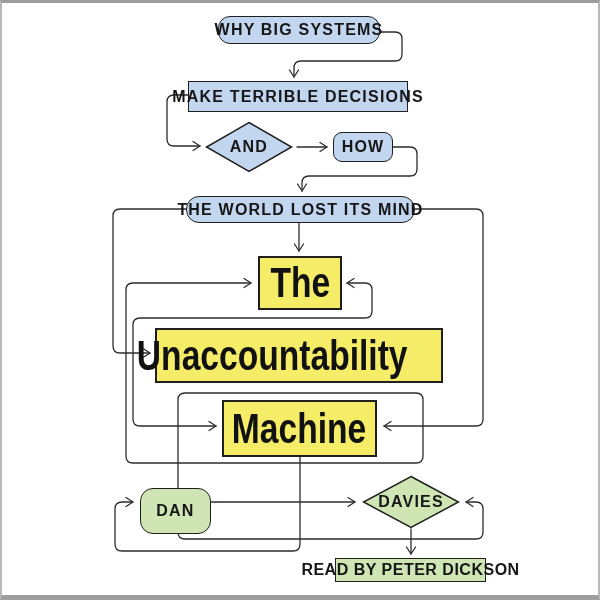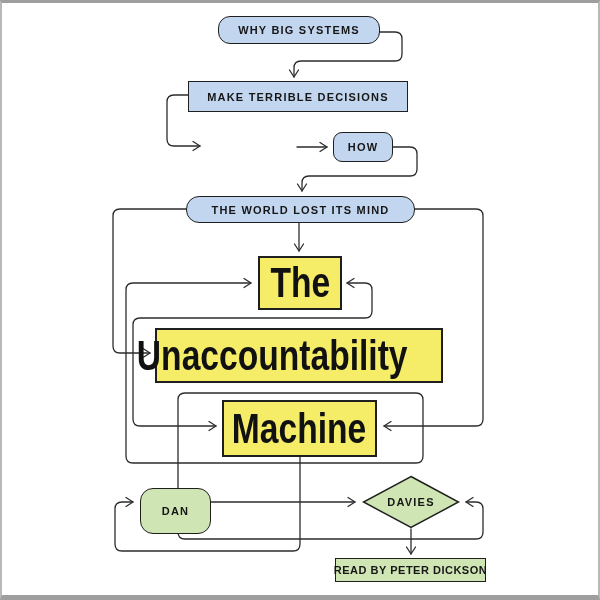--- a/index.html
+++ b/index.html
@@ -18,22 +18,22 @@
   .conn path{stroke:var(--line);stroke-width:1.3;fill:none;stroke-linecap:round;stroke-linejoin:round;}
   .node{
     position:absolute;z-index:2;box-sizing:border-box;
     display:flex;align-items:center;justify-content:center;
     color:#161616;white-space:nowrap;
   }
   .rect,.rounded{border:1.6px solid var(--border);}
   .blue{background:var(--blue);}
   .yellow{background:var(--yellow);border-width:2px;}
   .green{background:var(--green);}
-  .small-label{font-weight:bold;font-size:11px;letter-spacing:1.2px;}
-  .tiny-label{font-weight:bold;font-size:11px;letter-spacing:0.5px;}
+  .small-label{font-weight:bold;font-size:16px;letter-spacing:1.2px;}
+  .tiny-label{font-weight:bold;font-size:16px;letter-spacing:0.5px;}
   .big-label{font-weight:bold;font-size:42px;transform:scaleX(0.8);transform-origin:center;color:#111;}
   .diamond{background:transparent;border:none;}
   .diamond svg{position:absolute;inset:0;}
   .diamond .small-label{position:relative;z-index:1;}
   .poly{fill:var(--fill);stroke:var(--border);stroke-width:1.5;}
 </style>
 </head>
 <body>
 
 <div class="cover">
@@ -69,20 +69,26 @@
     </svg>
 
   <div class="node rounded blue" style="left:218px;top:16px;width:162px;height:28px;border-radius:12px;">
     <span class="small-label">WHY BIG SYSTEMS</span>
   </div>
 
   <div class="node rect blue" style="left:188px;top:81px;width:220px;height:31px;">
     <span class="small-label">MAKE TERRIBLE DECISIONS</span>
   </div>
 
+  <div class="node diamond" style="left:205px;top:121px;width:88px;height:52px;--fill:var(--blue);">
+    <svg width="88" height="52">
+      <polygon class="poly" points="44,1.5 86.5,26 44,50.5 1.5,26"></polygon>
+    </svg>
+    <span class="small-label">AND</span>
+  </div>
 
   <div class="node rounded blue" style="left:186px;top:196px;width:229px;height:27px;border-radius:13px;">
     <span class="small-label">THE WORLD LOST ITS MIND</span>
   </div>
 
   <div class="node rounded blue" style="left:333px;top:132px;width:60px;height:30px;border-radius:9px;">
     <span class="small-label">HOW</span>
   </div>
 
   <div class="node rect yellow" style="left:258px;top:256px;width:84px;height:54px;">

